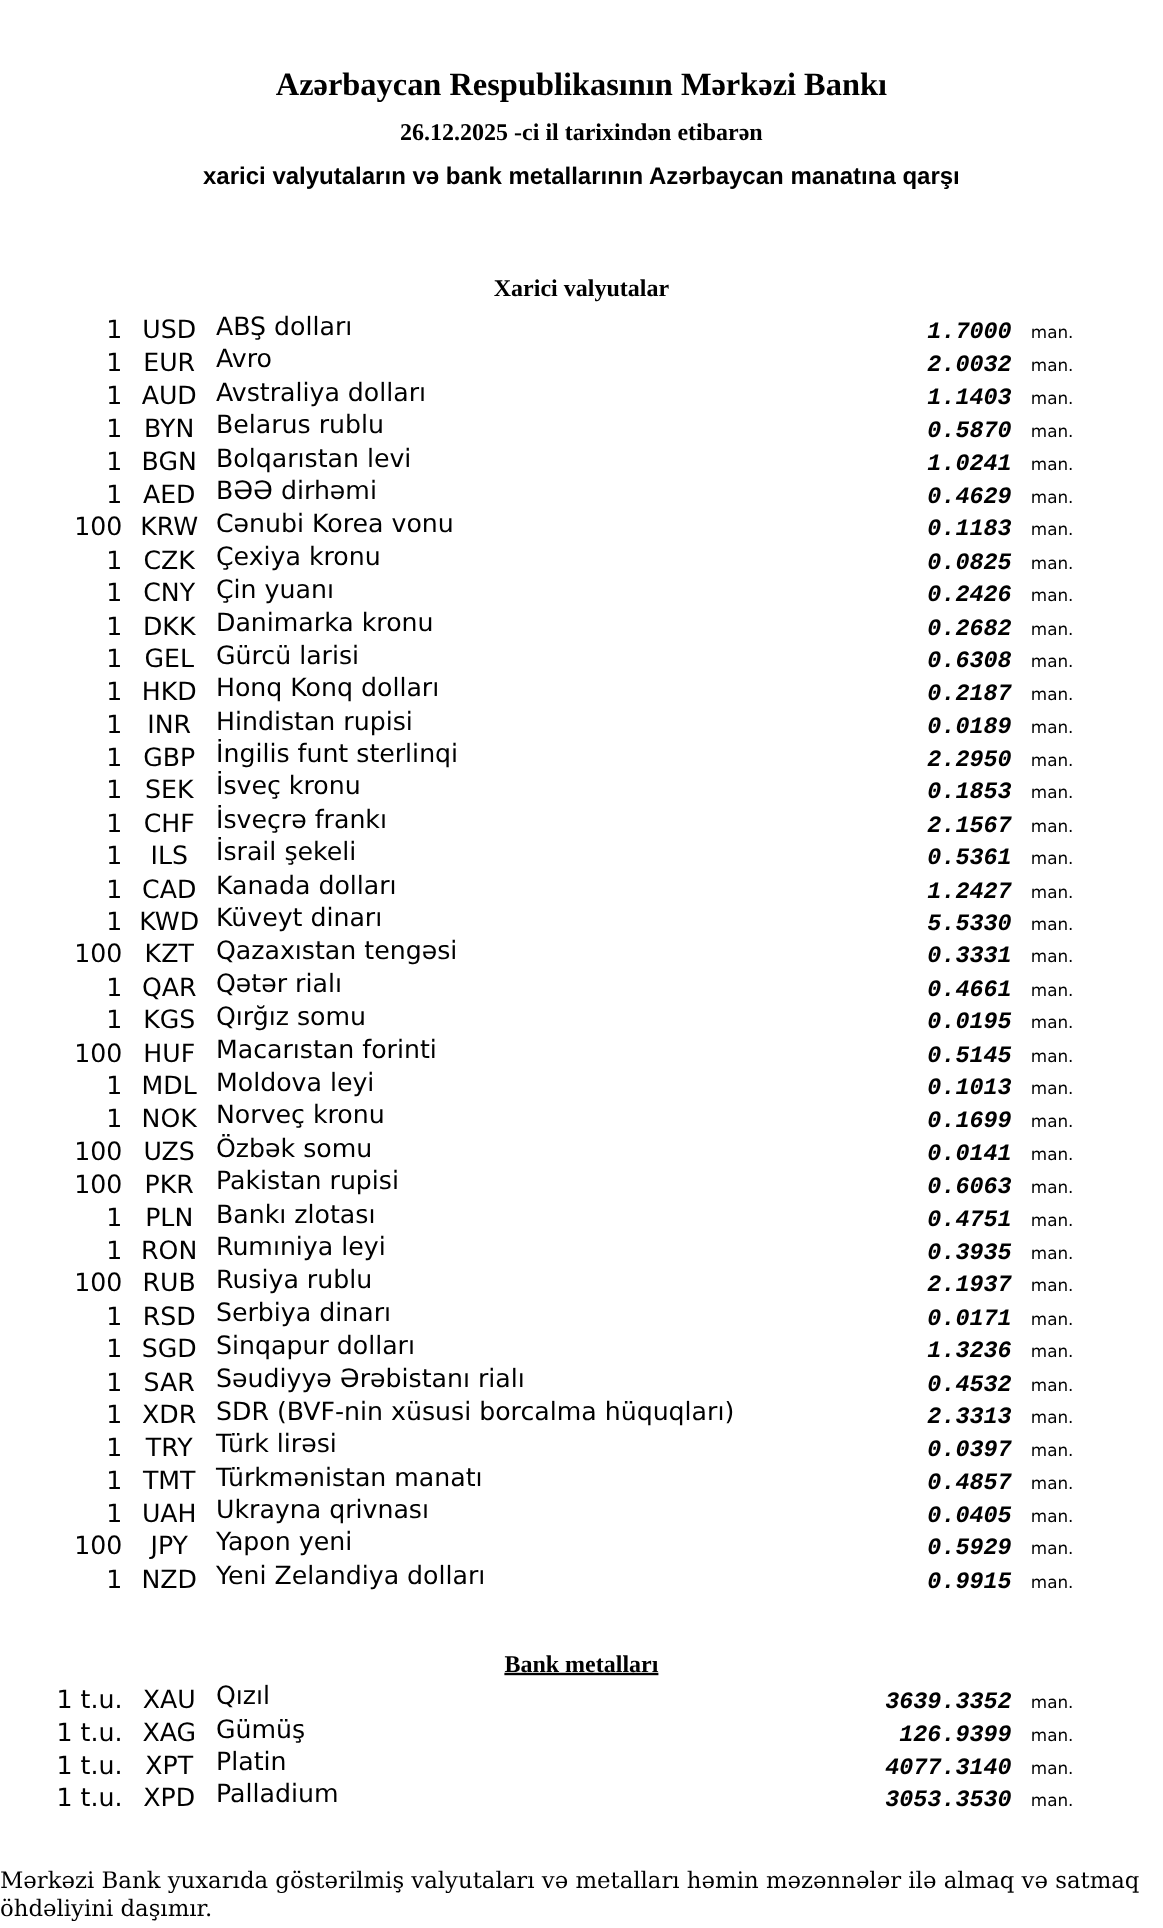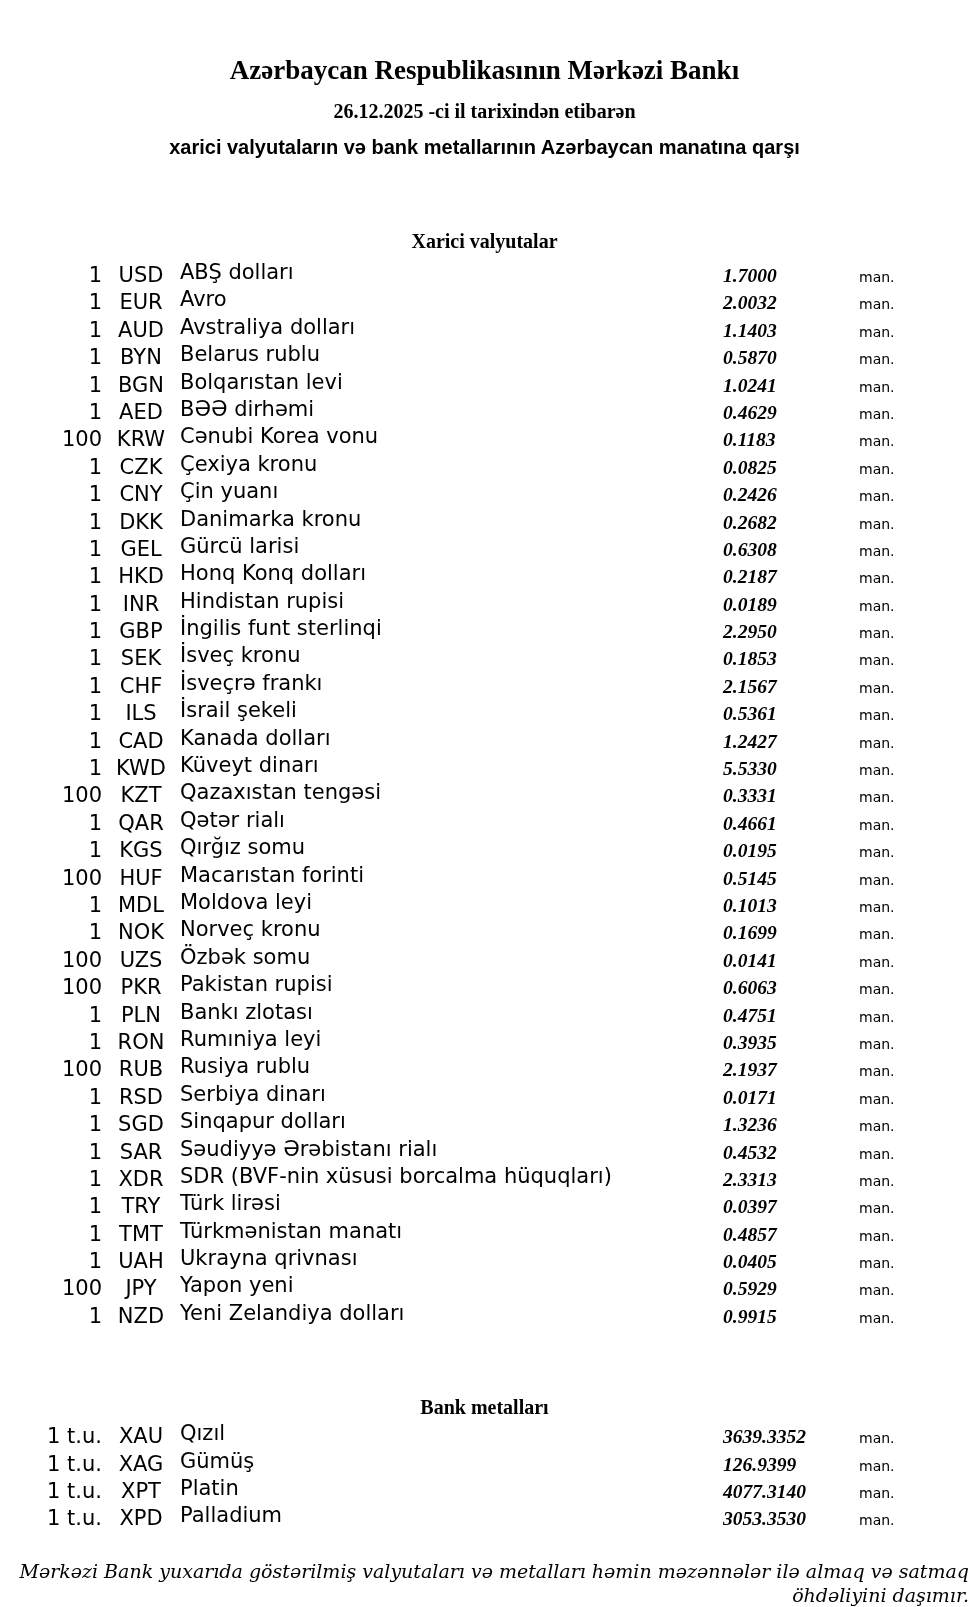--- a/index.html
+++ b/index.html
@@ -23,41 +23,41 @@
     margin-top: 10px;
     font-family: Liberation Sans, sans-serif;
     font-weight: bold; font-size: 20px; line-height: 26px;
   }
   .section-title {
     text-align: center;
     font-family: "Liberation Serif", serif;
     font-weight: bold; font-size: 20px; line-height: 26px;
   }
   .section-title.currencies { margin-top: 68px; }
-  .section-title.metals { margin-top: 64px; }
+  .section-title.metals { margin-top: 44px; text-decoration: underline; }
   .rates-table { margin-top: 8px; }
   .rates-table.metals-table { margin-top: 3px; }
   .row {
     display: flex; align-items: baseline;
     height: 27.4px; line-height: 27.4px;
     padding-left: 40px; padding-right: 56px;
   }
   .qty   { width: 62px;  text-align: right;  font-size: 21px; white-space: nowrap; }
   .code  { width: 58px;  margin-left: 10px;  text-align: center; font-size: 21px; }
   .name  { flex: 1;      margin-left: 10px;  font-size: 21px; position: relative; top: -3px; white-space: nowrap; }
   .rate  {
-    width: 120px; text-align: left; white-space: nowrap;
-    font-family: Liberation Serif, serif;
+    width: 120px; text-align: right; white-space: nowrap;
+    font-family: Liberation Mono, monospace;
     font-weight: bold; font-style: italic; font-size: 19.5px;
   }
   .unit  { width: 54px; padding-left: 16px; font-size: 14px; }
   .footer {
-    margin-top: 26px; text-align: right;
+    margin-top: 42px; text-align: left;
     font-family: "DejaVu Serif", serif;
-    font-style: italic; font-size: 19px; line-height: 24px;
+    font-size: 19px; line-height: 24px;
   }
 </style>
 </head>
 <body>
 
 <div class="header">
   <div class="title">Azərbaycan Respublikasının Mərkəzi Bankı</div>
   <div class="date-line">26.12.2025 -ci il tarixindən etibarən</div>
   <div class="subtitle">xarici valyutaların və bank metallarının Azərbaycan manatına qarşı</div>
 </div>

